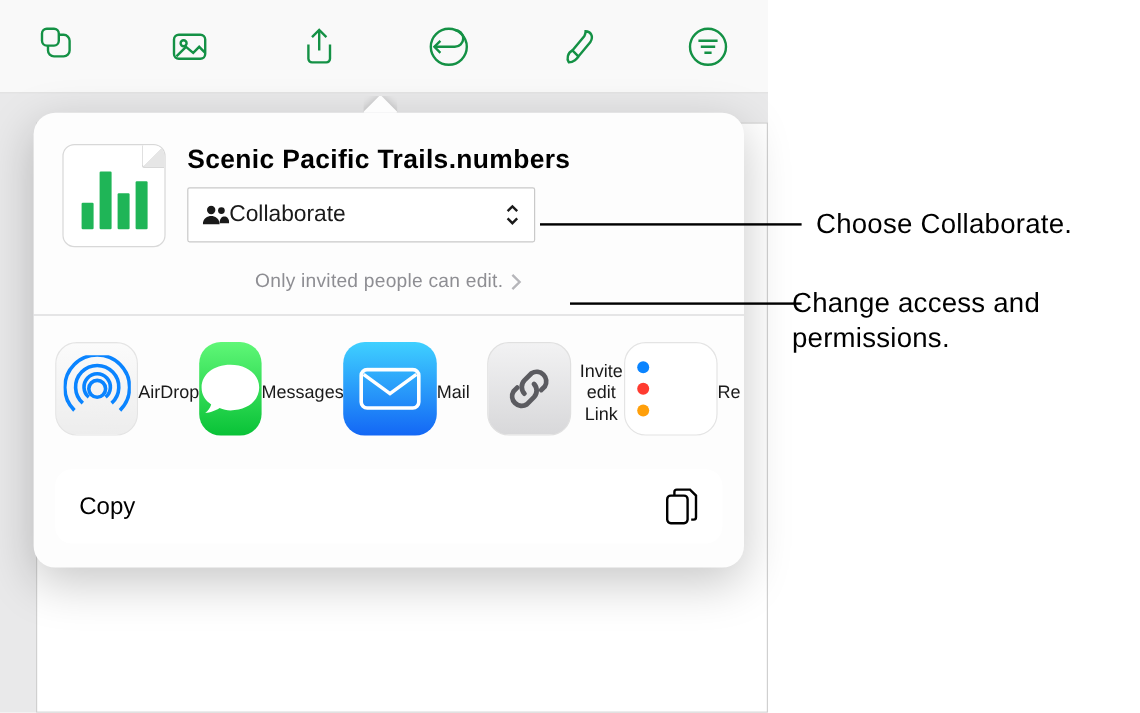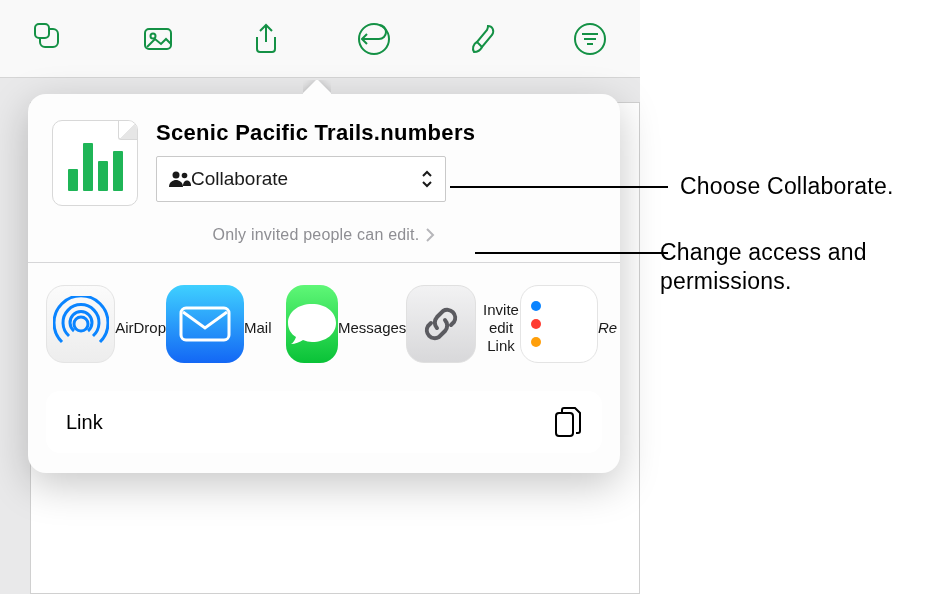--- a/index.html
+++ b/index.html
@@ -351,61 +351,61 @@
           <circle cx="28" cy="28" r="7"></circle>
           <path d="M16 40 a18 18 0 1 1 24 0"></path>
           <path d="M9 46 a27 27 0 1 1 38 0"></path>
           <path d="M21 35 a11 11 0 1 1 14 0"></path>
         </svg>
       </div>
       <div class="share-label">AirDrop</div>
     </div>
 
     <div class="share-item">
+      <div class="app-icon messages-bg">
+        <svg class="messages-bubble" viewBox="0 0 52 44">
+          <path fill="#fff" d="M26 2 C12 2 2 10 2 21 C2 27 5 32 10 35 C9 38 7 41 5 42 C9 42 14 40 17 38 C20 39 23 40 26 40 C40 40 50 32 50 21 C50 10 40 2 26 2 Z"></path>
+        </svg>
+      </div>
+      <div class="share-label">Messages</div>
+    </div>
+
+    <div class="share-item">
       <div class="app-icon mail-bg">
         <svg class="mail-env" viewBox="0 0 52 36" fill="none" stroke="#fff" stroke-width="3">
           <rect x="2" y="2" width="48" height="32" rx="5"></rect>
           <path d="M4 6 L26 22 L48 6"></path>
         </svg>
       </div>
       <div class="share-label">Mail</div>
-    </div>
-
-    <div class="share-item">
-      <div class="app-icon messages-bg">
-        <svg class="messages-bubble" viewBox="0 0 52 44">
-          <path fill="#fff" d="M26 2 C12 2 2 10 2 21 C2 27 5 32 10 35 C9 38 7 41 5 42 C9 42 14 40 17 38 C20 39 23 40 26 40 C40 40 50 32 50 21 C50 10 40 2 26 2 Z"></path>
-        </svg>
-      </div>
-      <div class="share-label">Messages</div>
     </div>
 
     <div class="share-item">
       <div class="app-icon invite-bg">
         <svg class="link-svg" viewBox="0 0 44 44" fill="none" stroke="#5b5b60" stroke-width="4" stroke-linecap="round">
           <path d="M18 26 a8 8 0 0 1 0 -11 l6 -6 a8 8 0 0 1 11 11 l-3 3"></path>
           <path d="M26 18 a8 8 0 0 1 0 11 l-6 6 a8 8 0 0 1 -11 -11 l3 -3"></path>
         </svg>
       </div>
       <div class="share-label">Invite
 edit Link</div>
     </div>
 
-    <div class="share-item" style="margin-left:-6px;font-style:italic;">
+    <div class="share-item" style="margin-left:-6px;">
       <div class="app-icon rem-bg" style="align-items:flex-start; padding-left:10px;">
         <div class="dot d1"></div>
         <div class="dot d2"></div>
         <div class="dot d3"></div>
       </div>
       <div class="share-label">Re</div>
     </div>
   </div>
 
   <div class="copy-row">
-    <span class="label">Link</span>
+    <span class="label">Copy</span>
     <svg class="copy-icon" viewBox="0 0 28 32" fill="none" stroke="#000" stroke-width="2">
       <rect x="2" y="7" width="17" height="23" rx="3"></rect>
       <path d="M8 7 V4 a2 2 0 0 1 2 -2 h11 l5 5 v18 a2 2 0 0 1 -2 2 h-2"></path>
     </svg>
   </div>
 </div>
 
 <div class="line" style="left:450px; top:186px; width:218px;"></div>
 <div class="callout-text" style="left:680px; top:172px;">Choose Collaborate.</div>
 

